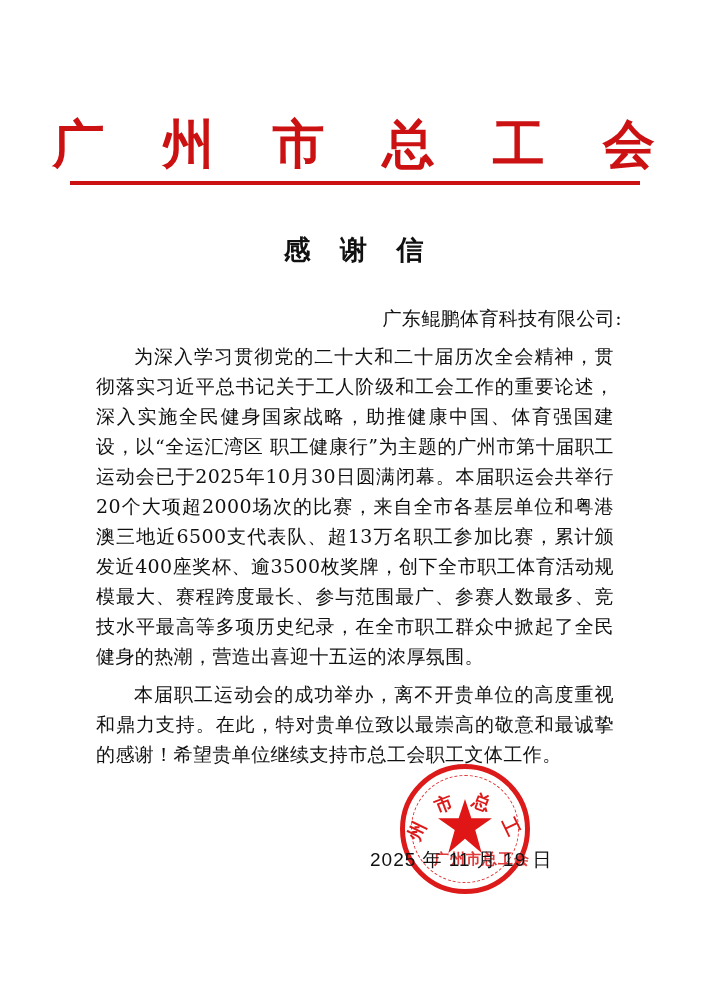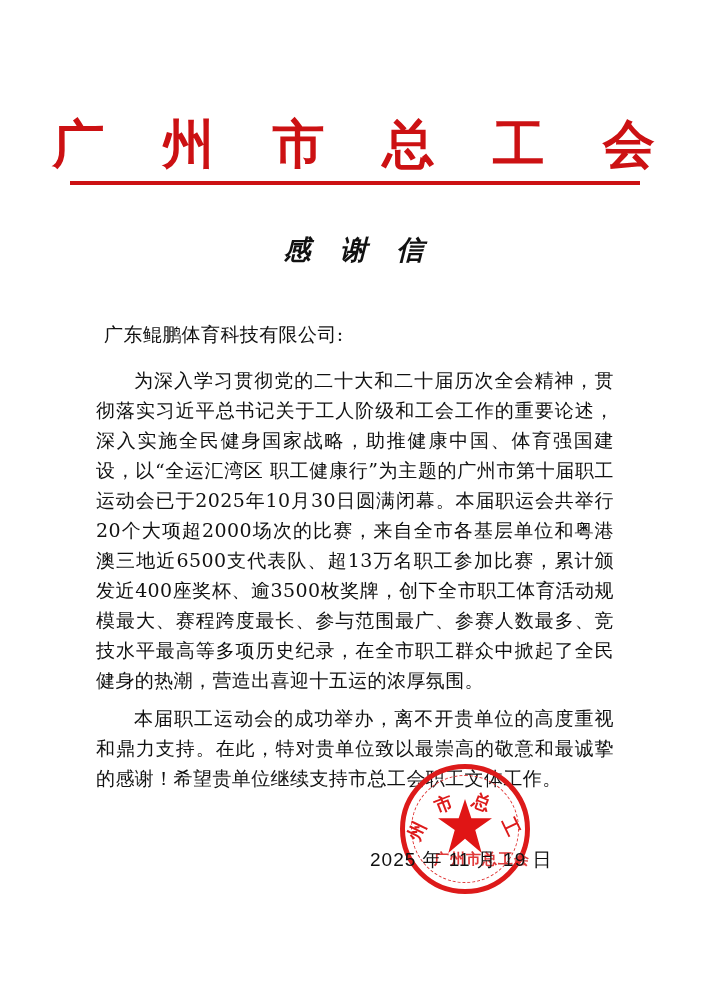--- a/index.html
+++ b/index.html
@@ -58,37 +58,37 @@
     top: 232px;
     width: 707px;
     text-align: center;
     font-family: "DejaVu Serif", "Liberation Serif", serif;
     font-size: 27px;
     font-weight: bold;
     color: #111111;
     letter-spacing: 10px;
     text-indent: 10px;
     white-space: nowrap;
-    font-style: italic;
   }
 
   
   .body-block {
     position: absolute;
     left: 88px;
     top: 303px;
     width: 534px;
   }
   .salutation {
     font-family: "DejaVu Serif", "Liberation Serif", serif;
     font-size: 19px;
     line-height: 30px;
     color: #111111;
     letter-spacing: 0.4px;
-    margin: 16px;
+    margin: 0;
+    text-align: right;
   }
   .para {
     font-family: "DejaVu Serif", "Liberation Serif", serif;
     font-size: 19px;
     line-height: 30px;
     color: #111111;
     letter-spacing: 0.4px;
     margin: 8px;
     text-indent: 2em;
     text-align: justify;

